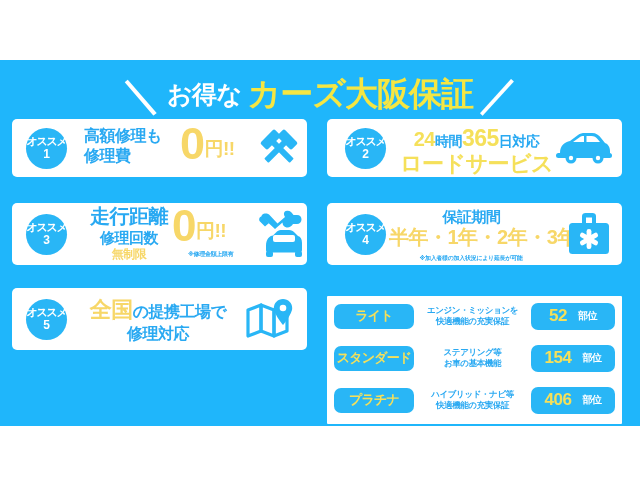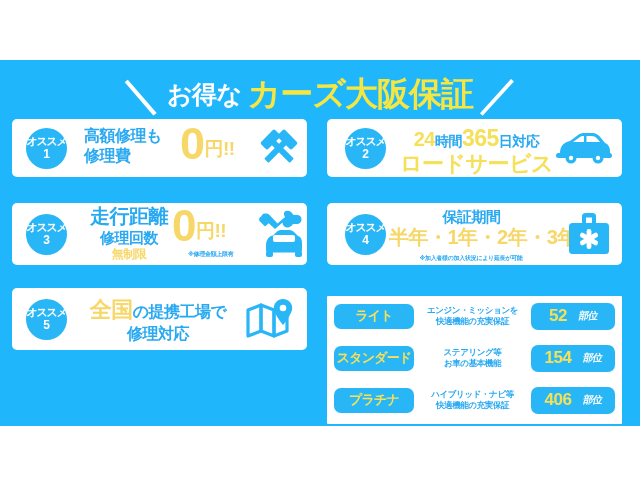--- a/index.html
+++ b/index.html
@@ -144,21 +144,20 @@
     height: 27px;
     margin-left: auto;
     margin-right: 7px;
     font-size: 17px;
     letter-spacing: -0.5px;
   }
   .pill-count .unit {
     color: #ffffff;
     font-size: 10px;
     margin-left: 11px;
-    font-style: italic;
   }
   .plandesc {
     flex: 1;
     text-align: center;
     color: #29a9f2;
     font-weight: bold;
     font-size: 8.5px;
     line-height: 1.25;
     letter-spacing: -0.4px;
     white-space: nowrap;

